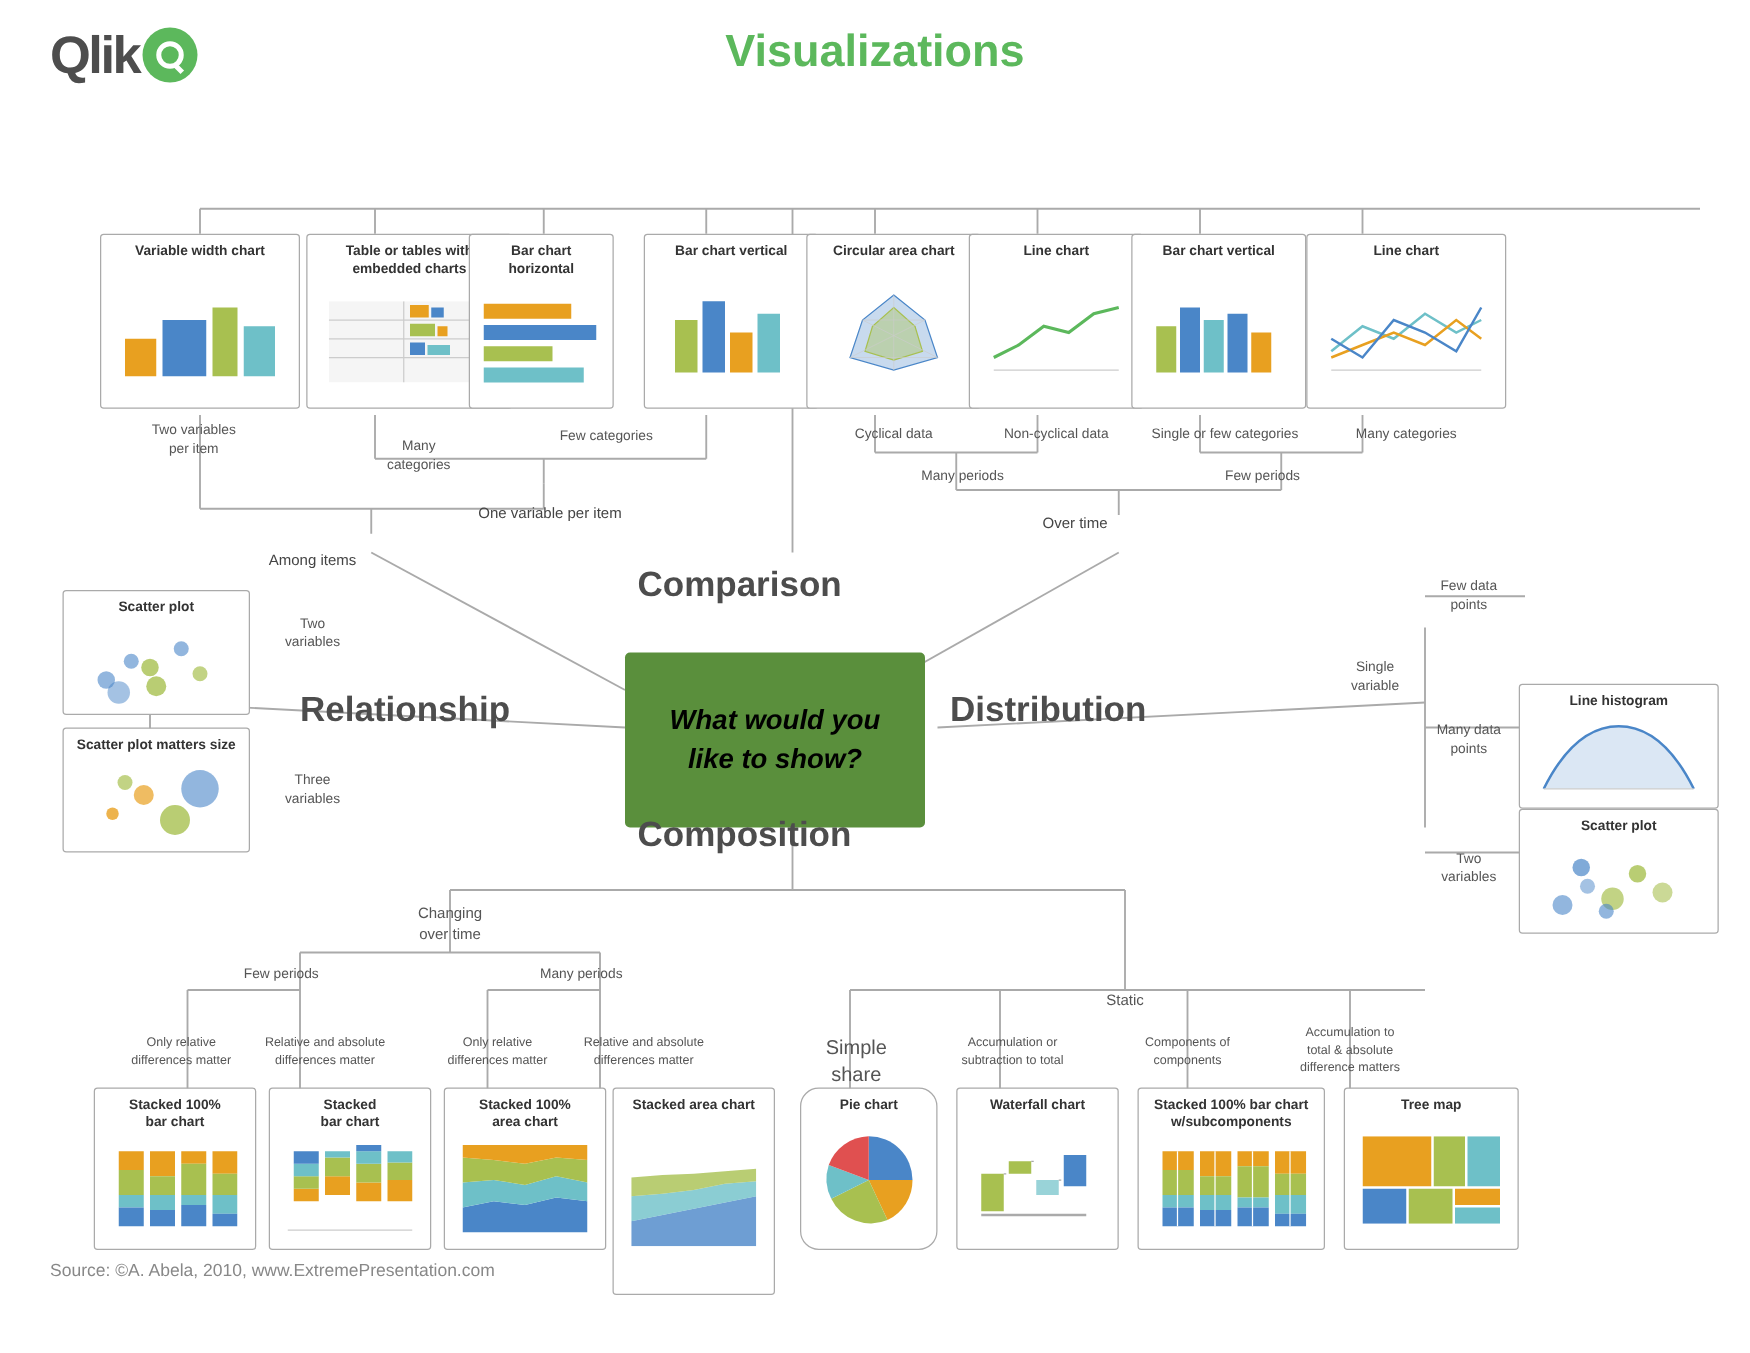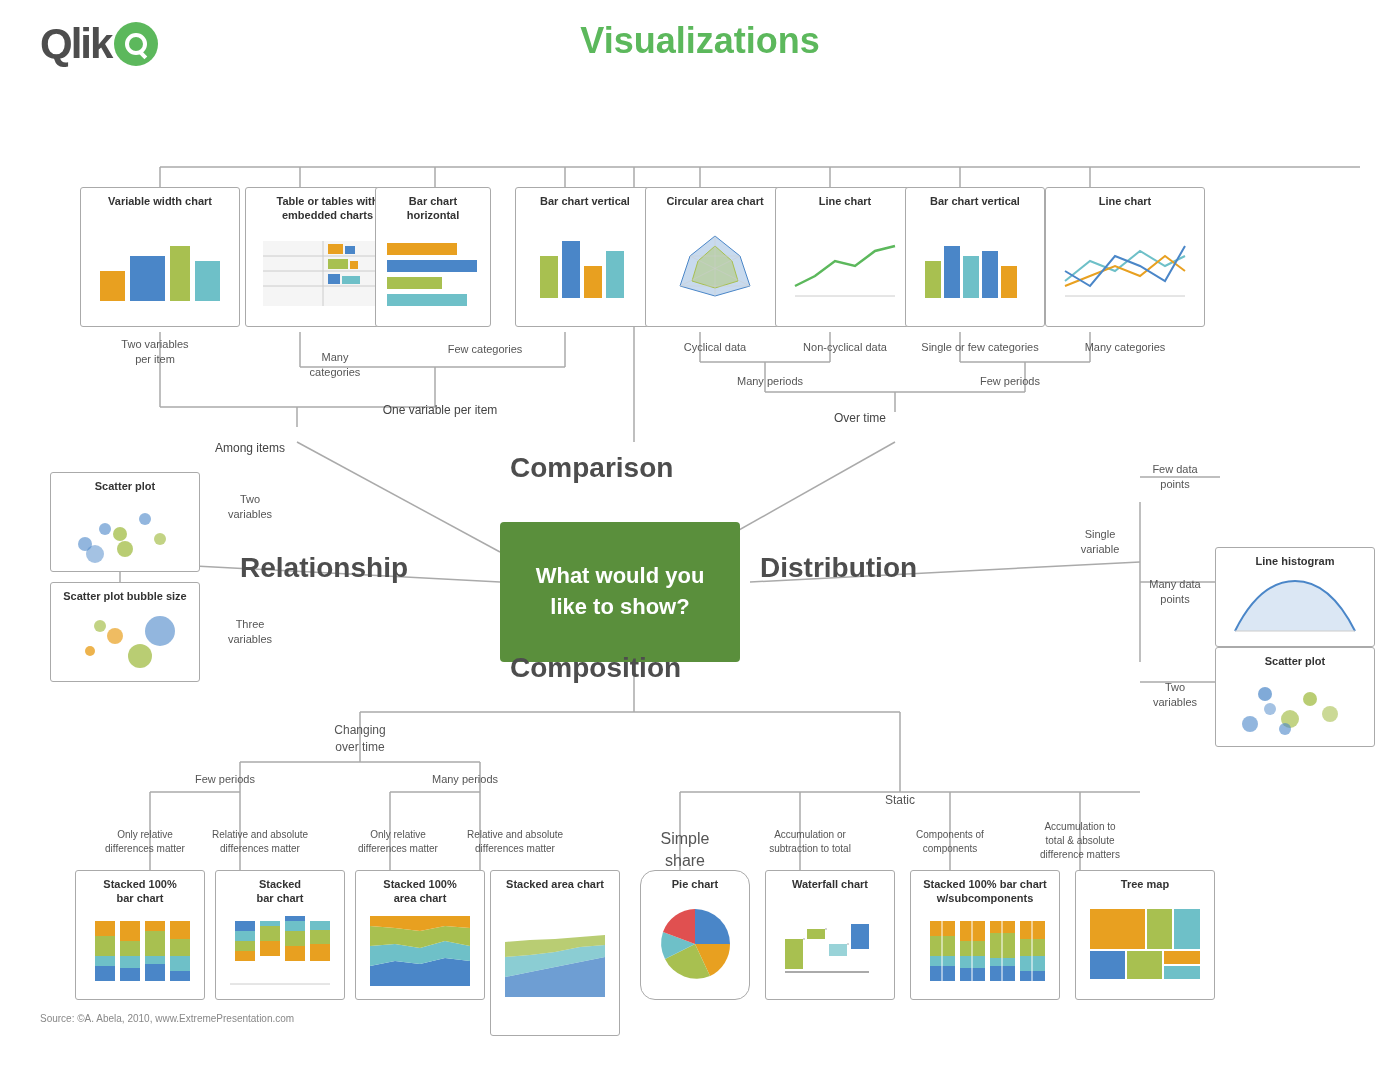--- a/index.html
+++ b/index.html
@@ -119,43 +119,44 @@
     }
     
     .center-box {
       position: absolute;
       background: #5a8f3c;
       border-radius: 4px;
       display: flex;
       align-items: center;
       justify-content: center;
       text-align: center;
-      color: #ffffff;
+      color: #000000;
       font-size: 22px;
       font-weight: bold;
       line-height: 1.4;
       padding: 15px;
+      font-style: italic;
     }
     
     .lines-svg {
       position: absolute;
       top: 0; left: 0;
       width: 100%;
       height: 100%;
       pointer-events: none;
     }
     
     svg.mini { display: block; }
 
     
     .source {
       position: absolute;
       bottom: 8px;
       left: 20px;
-      font-size: 10px;
+      font-size: 14px;
       color: #888;
     }
   </style>
 </head>
 <body>
 
 <div class="page">
 
   <div class="header">
     <div class="logo">
@@ -400,21 +401,21 @@
           <circle cx="80" cy="20" r="6" fill="rgba(74,134,200,0.6)"></circle>
           <circle cx="55" cy="35" r="7" fill="rgba(168,192,80,0.8)"></circle>
           <circle cx="30" cy="55" r="9" fill="rgba(74,134,200,0.5)"></circle>
           <circle cx="95" cy="40" r="6" fill="rgba(168,192,80,0.7)"></circle>
         </svg>
       </div>
     </div>
     <div class="label-text" style="left:190px; top:420px; width:80px;">Two<br>variables</div>
 
     <div class="chart-card" style="left:30px; top:510px; width:150px; height:100px;">
-      <div class="card-title">Scatter plot bubble size</div>
+      <div class="card-title">Scatter plot matters size</div>
       <div class="card-img">
         <svg class="mini" width="120" height="60">
           <circle cx="25" cy="40" r="5" fill="rgba(232,160,32,0.8)"></circle>
           <circle cx="50" cy="25" r="8" fill="rgba(232,160,32,0.7)"></circle>
           <circle cx="75" cy="45" r="12" fill="rgba(168,192,80,0.8)"></circle>
           <circle cx="95" cy="20" r="15" fill="rgba(74,134,200,0.6)"></circle>
           <circle cx="35" cy="15" r="6" fill="rgba(168,192,80,0.7)"></circle>
         </svg>
       </div>
     </div>

